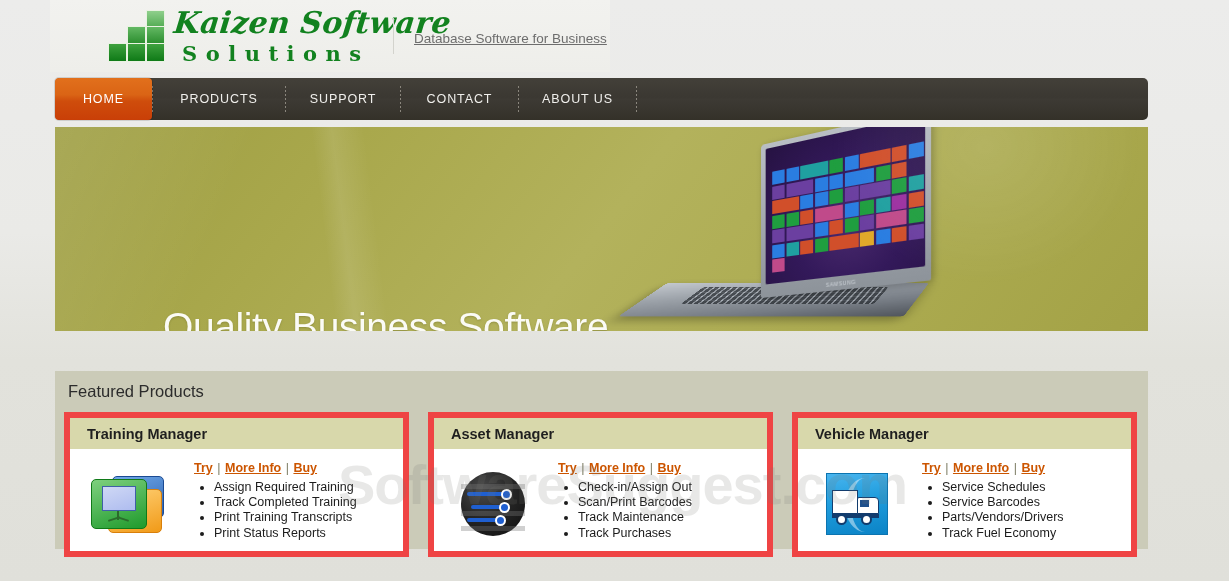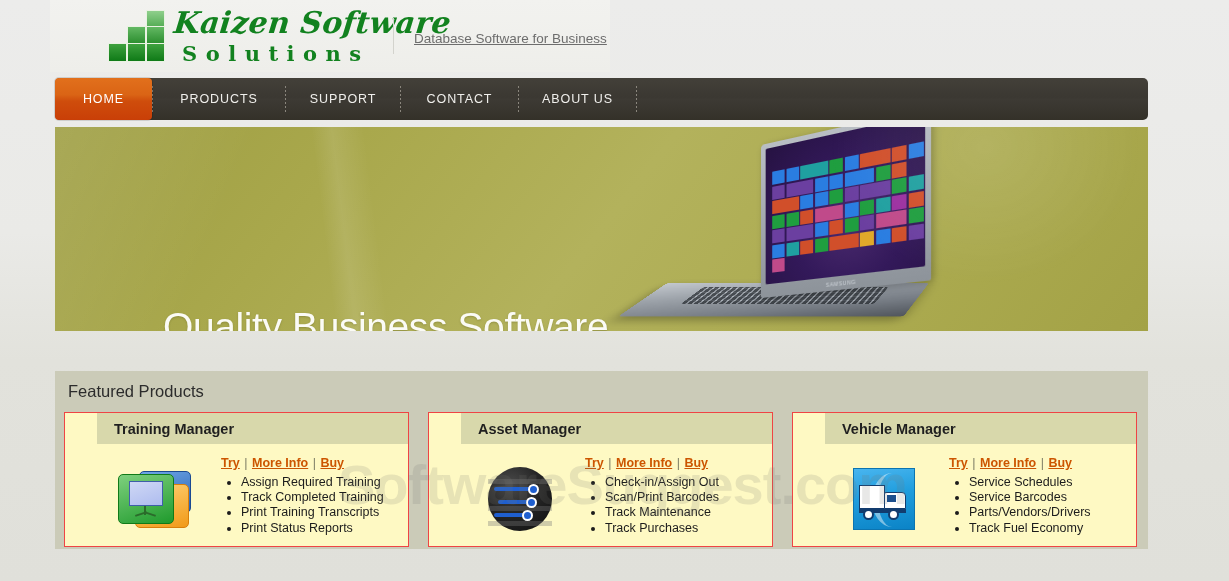--- a/index.html
+++ b/index.html
@@ -255,24 +255,23 @@
   }
   #cards {
     position: absolute;
     left: 9px; top: 41px;
     width: 1075px;
     display: flex;
     gap: 19px;
   }
   .card {
     width: 345px;
-    background: #fef9c3;
-    border: 1px solid #ef4444;
+    background: #ffffff;
+    border: 6px solid #ef4444;
     box-sizing: border-box;
-    padding-left: 32px;
   }
   .card-header {
     height: 31px;
     background: #d8d8ab;
     display: flex;
     align-items: center;
     padding-left: 17px;
     box-sizing: border-box;
   }
   .card-title {

